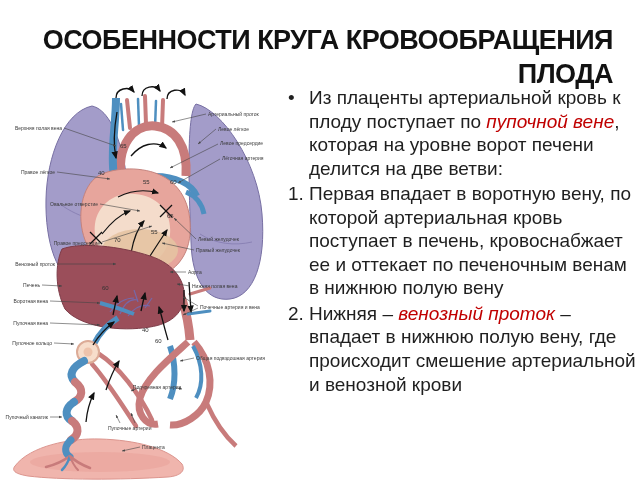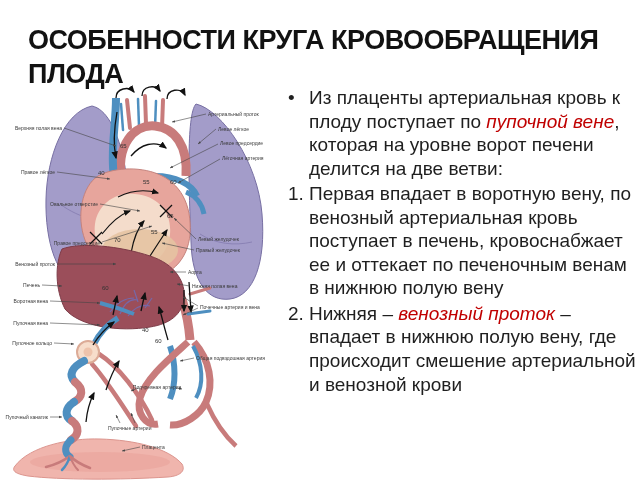--- a/index.html
+++ b/index.html
@@ -1,21 +1,21 @@
 <!DOCTYPE html>
 <html><head>
 <meta charset="utf-8">
 <style>
   html,body{margin:0;padding:0;}
   body{
     width:641px;height:480px;overflow:hidden;background:#ffffff;
     font-family:"Liberation Sans","DejaVu Sans",sans-serif;position:relative;
   }
   .title{
-    text-align:left;font-weight:700;font-size:27px;line-height:1.26;
+    text-align:right;font-weight:700;font-size:27px;line-height:1.26;
     color:#121212;padding:5px 28px 0 28px;letter-spacing:-0.5px;
   }
   .text-col{
     position:absolute;left:283px;top:86px;right:3px;
     font-size:19px;line-height:1.24;color:#1f1f1f;
   }
   .li{display:flex;margin-bottom:2px;}
   .marker{flex:0 0 26px;text-align:left;padding-left:5px;box-sizing:border-box;}
   .txt{flex:1;margin:0;}
   .hl{color:#C00000;font-style:italic;}
@@ -24,25 +24,25 @@
   svg text.num{font-family:"Liberation Sans","DejaVu Sans",sans-serif;font-size:6px;fill:#333;}
 </style>
 </head>
 <body>
 
 <h1 class="title">ОСОБЕННОСТИ КРУГА КРОВООБРАЩЕНИЯ ПЛОДА</h1>
 
 <div class="text-col">
   <div class="li">
     <span class="marker">•</span>
-    <p class="txt"><span>Из плаценты артериальная кровь к плоду поступает по </span><span class="hl">пупочной вене</span><span>, которая на уровне ворот печени делится на две ветви:</span></p>
+    <p class="txt"><span>Из плаценты артериальной кровь к плоду поступает по </span><span class="hl">пупочной вене</span><span>, которая на уровне ворот печени делится на две ветви:</span></p>
   </div>
   <div class="li">
     <span class="marker">1.</span>
-    <p class="txt"><span>Первая впадает в воротную вену, по венозный артериальная кровь поступает в печень, кровоснабжает ее и оттекает по печеночным венам в нижнюю полую вену</span></p>
+    <p class="txt"><span>Первая впадает в воротную вену, по которой артериальная кровь поступает в печень, кровоснабжает ее и оттекает по печеночным венам в нижнюю полую вену</span></p>
   </div>
   <div class="li">
     <span class="marker">2.</span>
     <p class="txt"><span>Нижняя – </span><span class="hl">венозный проток</span><span> – впадает в нижнюю полую вену, где происходит смешение артериальной и венозной крови</span></p>
   </div>
 </div>
 
 <div class="diagram-wrap">
 <svg viewBox="0 0 281 396" width="281" height="396">
   <defs>

